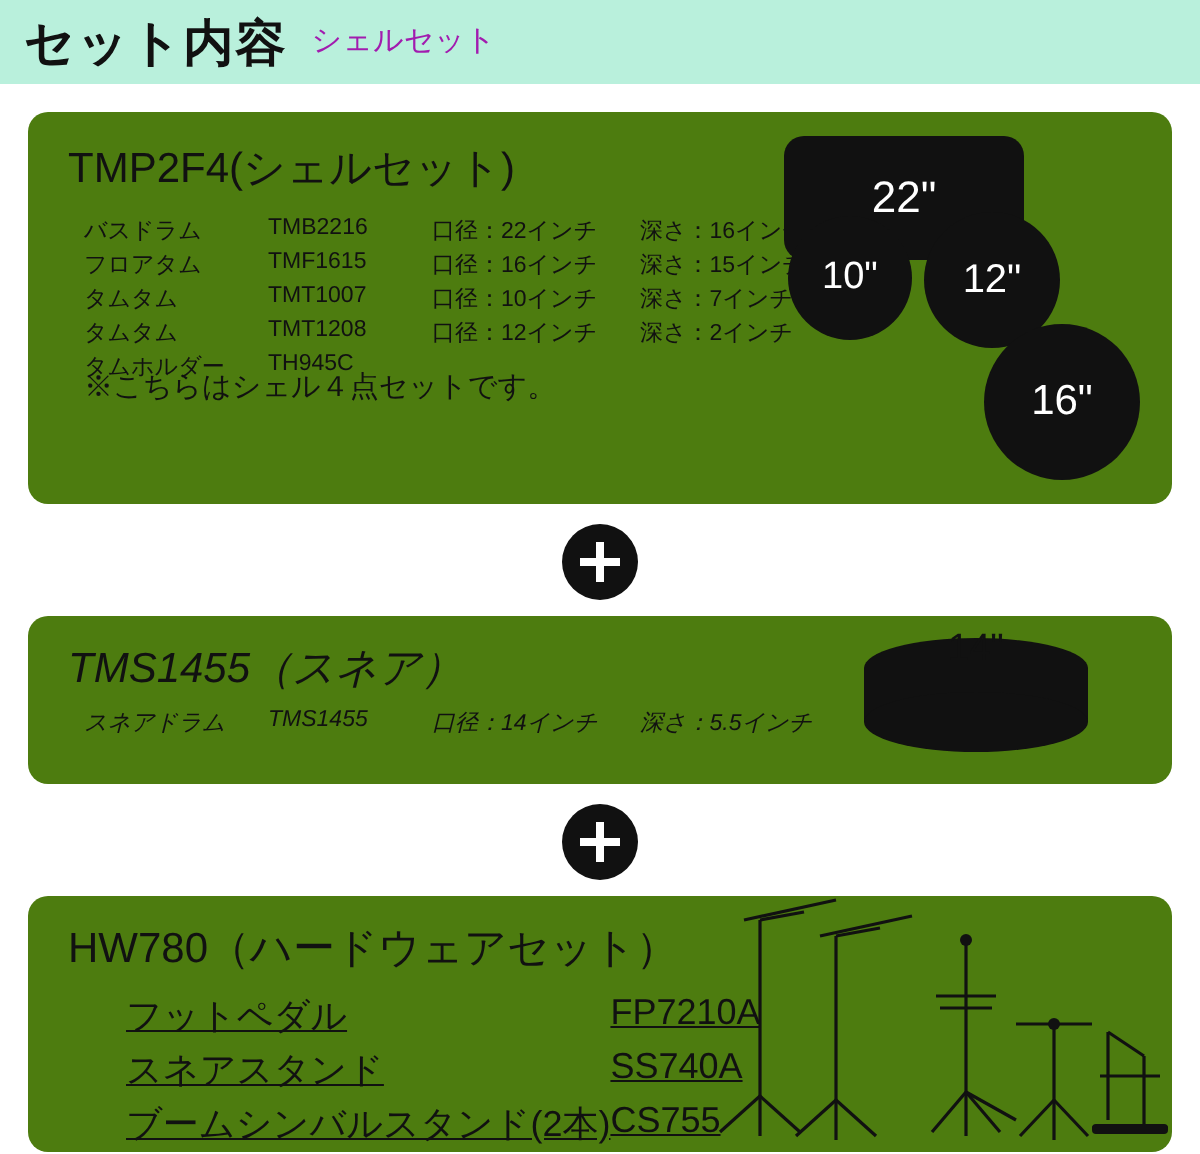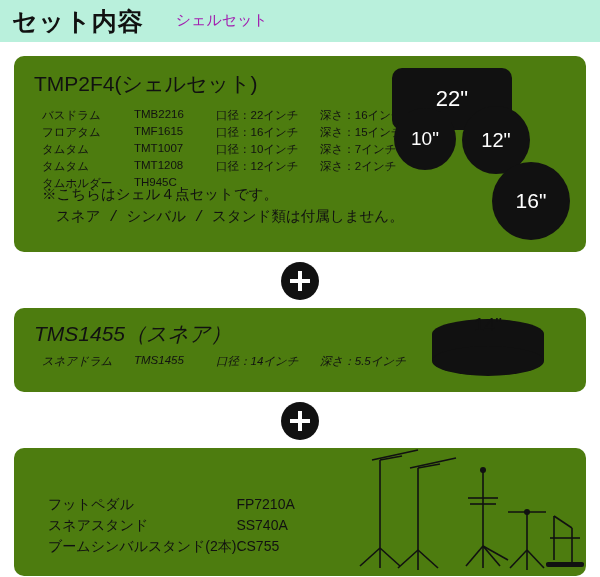--- a/index.html
+++ b/index.html
@@ -11,21 +11,21 @@
     color: #111;
     overflow: hidden;
   }
   .page { position: relative; width: 600px; height: 577px; }
 
   
   .header {
     position: absolute; left: 0; top: 0;
     width: 600px; height: 42px;
     background: #b9f0dc;
-    display: flex; align-items: center; gap: 20px;
+    display: flex; align-items: center;
   }
   .header-title {
     font-size: 25px; font-weight: bold; letter-spacing: 1px;
     margin-left: 12px; color: #111;
   }
   .header-sub {
     font-size: 15px; color: #a21caf; margin-left: 12px;
     padding-bottom: 2px;
   }
 
@@ -55,21 +55,21 @@
   }
   .spec td { padding: 0 0 2px 0; white-space: nowrap; vertical-align: top; }
   .spec td.c-name  { width: 92px; }
   .spec td.c-model { width: 82px; }
   .spec td.c-dia   { width: 104px; }
   .spec td.c-dep   { width: 120px; }
 
   #shell-spec { left: 28px; top: 52px; }
   #snare-spec { left: 28px; top: 46px; }
 
-  #hw-spec { left: 34px; top: 48px; font-size: 14px; }
+  #hw-spec { left: 49px; top: 48px; font-size: 18px; text-decoration: underline; }
   #hw-spec td.c-name { width: 176px; }
   #hw-spec td.c-model { width: 100px; }
   #hw-spec td { padding-bottom: 3px; }
 
   
   .note {
     position: absolute; left: 28px; top: 128px;
     font-size: 14.5px; line-height: 1.55; color: #111; font-family: Liberation Mono, monospace;
   }
   .note div:nth-child(2) { padding-left: 14px; }
@@ -164,21 +164,20 @@
         <td class="c-name">タムホルダー</td>
         <td class="c-model">TH945C</td>
         <td class="c-dia"></td>
         <td class="c-dep"></td>
       </tr>
     </tbody>
       </table>
 
     <div class="note">
       <div>※こちらはシェル４点セットです。</div>
-      <div>スネア / シンバル / スタンド類は付属しません。</div>
     </div>
   </div>
 
   <div class="drum drum-bass">22"</div>
   <div class="drum drum-10">10"</div>
   <div class="drum drum-12">12"</div>
   <div class="drum drum-16">16"</div>
 
   <div class="plus" id="plus-1"></div>
 
@@ -199,20 +198,21 @@
   <svg class="snare-img" viewBox="0 0 128 62">
     <ellipse cx="64" cy="16" rx="56" ry="15" fill="#111"></ellipse>
     <rect x="8" y="16" width="112" height="27" fill="#111"></rect>
     <ellipse cx="64" cy="43" rx="56" ry="15" fill="#111"></ellipse>
   </svg>
   <div class="snare-label">14"</div>
 
   <div class="plus" id="plus-2"></div>
 
   <div class="panel" id="panel-hw">
+    <div class="panel-title" id="hw-title">HW780（ハードウェアセット）</div>
     <table class="spec" id="hw-spec">
       <tbody>
           <tr>
         <td class="c-name">フットペダル</td>
         <td class="c-model">FP7210A</td>
       </tr>
       <tr>
         <td class="c-name">スネアスタンド</td>
         <td class="c-model">SS740A</td>
       </tr>

